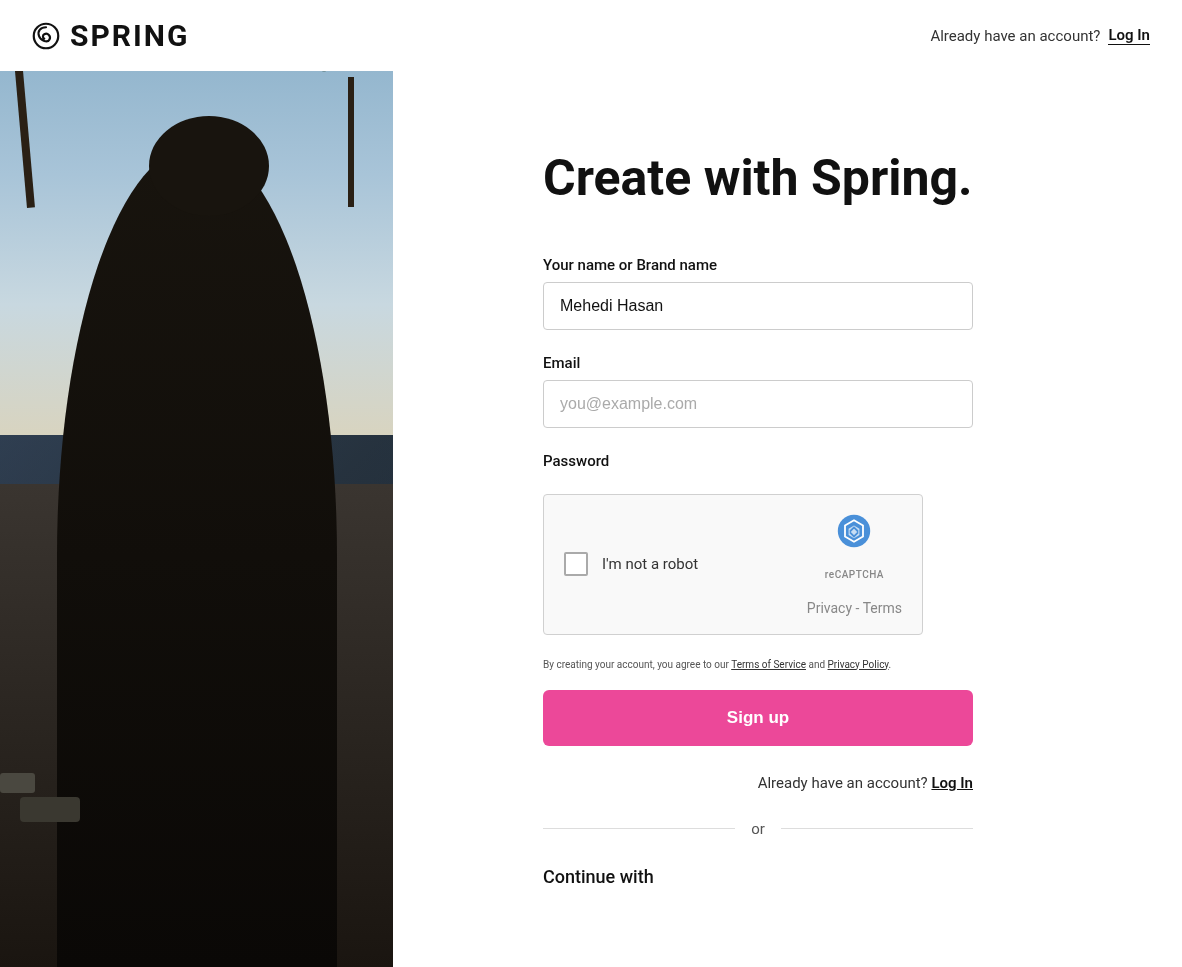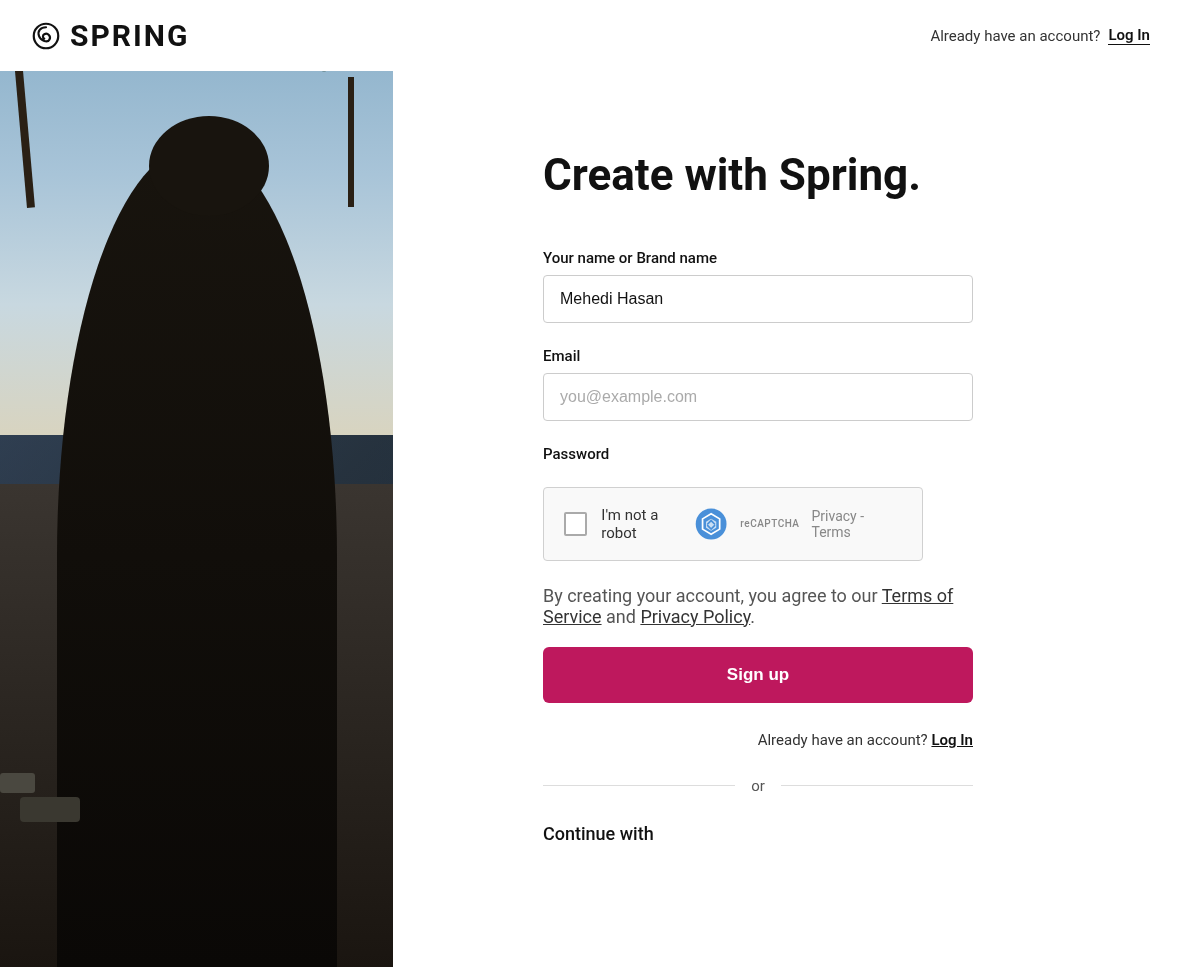--- a/index.html
+++ b/index.html
@@ -83,21 +83,21 @@
       padding: 0;
       position: relative;
       overflow-y: auto;
     }
     .right-content {
       padding: 80px 120px 60px 150px;
       max-width: 700px;
     }
 
     .page-title {
-      font-size: 44px;
+      font-size: 50px;
       font-weight: 700;
       line-height: 1.15;
       color: #111;
       margin-bottom: 48px;
     }
 
     .form-group {
       margin-bottom: 24px;
     }
     .form-label {
@@ -162,23 +162,23 @@
       border-radius: 2px;
       background: #fff;
       cursor: pointer;
     }
     .captcha-label {
       font-size: 15px;
       color: #333;
     }
     .captcha-right {
       display: flex;
-      flex-direction: row;
-      align-items: center;
-      gap: 12px;
+      flex-direction: column;
+      align-items: center;
+      gap: 20px;
     }
     .recaptcha-logo {
       width: 36px;
       height: 36px;
     }
     .captcha-brand {
       font-size: 10px;
       color: #888;
       font-weight: 500;
       letter-spacing: 0.5px;
@@ -187,37 +187,37 @@
       font-size: 14px;
       color: #888;
     }
     .captcha-links a {
       color: #888;
       text-decoration: none;
     }
 
     
     .terms-text {
-      font-size: 18px;
+      font-size: 10px;
       color: #555;
       margin-bottom: 20px;
       max-width: 500px;
     }
     .terms-text a {
       color: #333;
       text-decoration: underline;
       cursor: pointer;
     }
 
     
     .signup-btn {
       width: 100%;
       max-width: 500px;
       padding: 18px;
-      background: #be185d;
+      background: #ec4899;
       color: #fff;
       border: none;
       border-radius: 6px;
       font-size: 17px;
       font-weight: 600;
       cursor: pointer;
       margin-bottom: 28px;
       transition: background 0.2s;
     }
 

